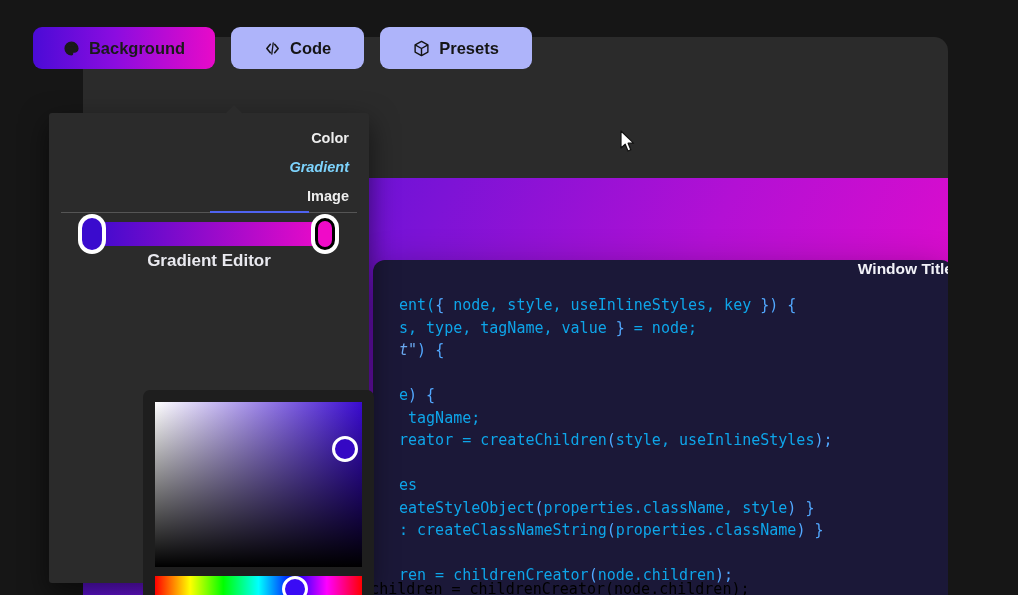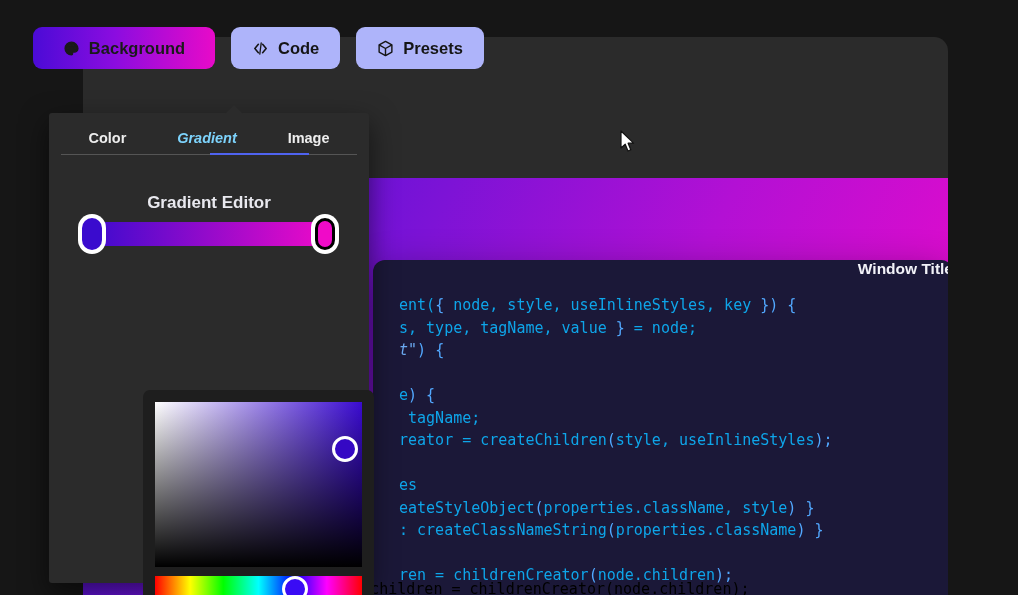--- a/index.html
+++ b/index.html
@@ -30,21 +30,21 @@
   }
   .tbtn {
     height: 42px;
     background: #aeb4fa;
     color: #151515;
     border: none; border-radius: 9px;
     display: flex; align-items: center; justify-content: center;
     gap: 9px;
     font-size: 16.5px; font-weight: bold;
     font-family: "Liberation Sans", sans-serif;
-    padding: 0 21px;
+    padding: 0 33px;
     cursor: pointer;
     white-space: nowrap;
   }
   .tbtn.active {
     background: linear-gradient(90deg, #4b0bd6 0%, #8b0ce0 45%, #e80ac8 100%);
     color: #1a1a1a;
     width: 182px;
   }
   .tbtn.icon-only { width: 44px; padding: 0; }
   .tbtn svg { display: block; }
@@ -62,20 +62,21 @@
     position: absolute; left: 176px; top: -8px;
     width: 0; height: 0;
     border-left: 9px solid transparent;
     border-right: 9px solid transparent;
     border-bottom: 9px solid #2b2b2b;
   }
   .tabs {
     display: flex; align-items: flex-end; justify-content: space-around;
     padding: 13px 14px 0 14px;
     position: relative;
+    flex-direction: column;
   }
   .tab {
     font-size: 14.5px; font-weight: bold;
     color: #ededed;
     padding: 4px 6px 9px 6px;
     cursor: pointer;
     background: none; border: none;
     font-family: "Liberation Sans", sans-serif;
   }
   .tab.active { color: #7dd3fc; font-style: italic; }

